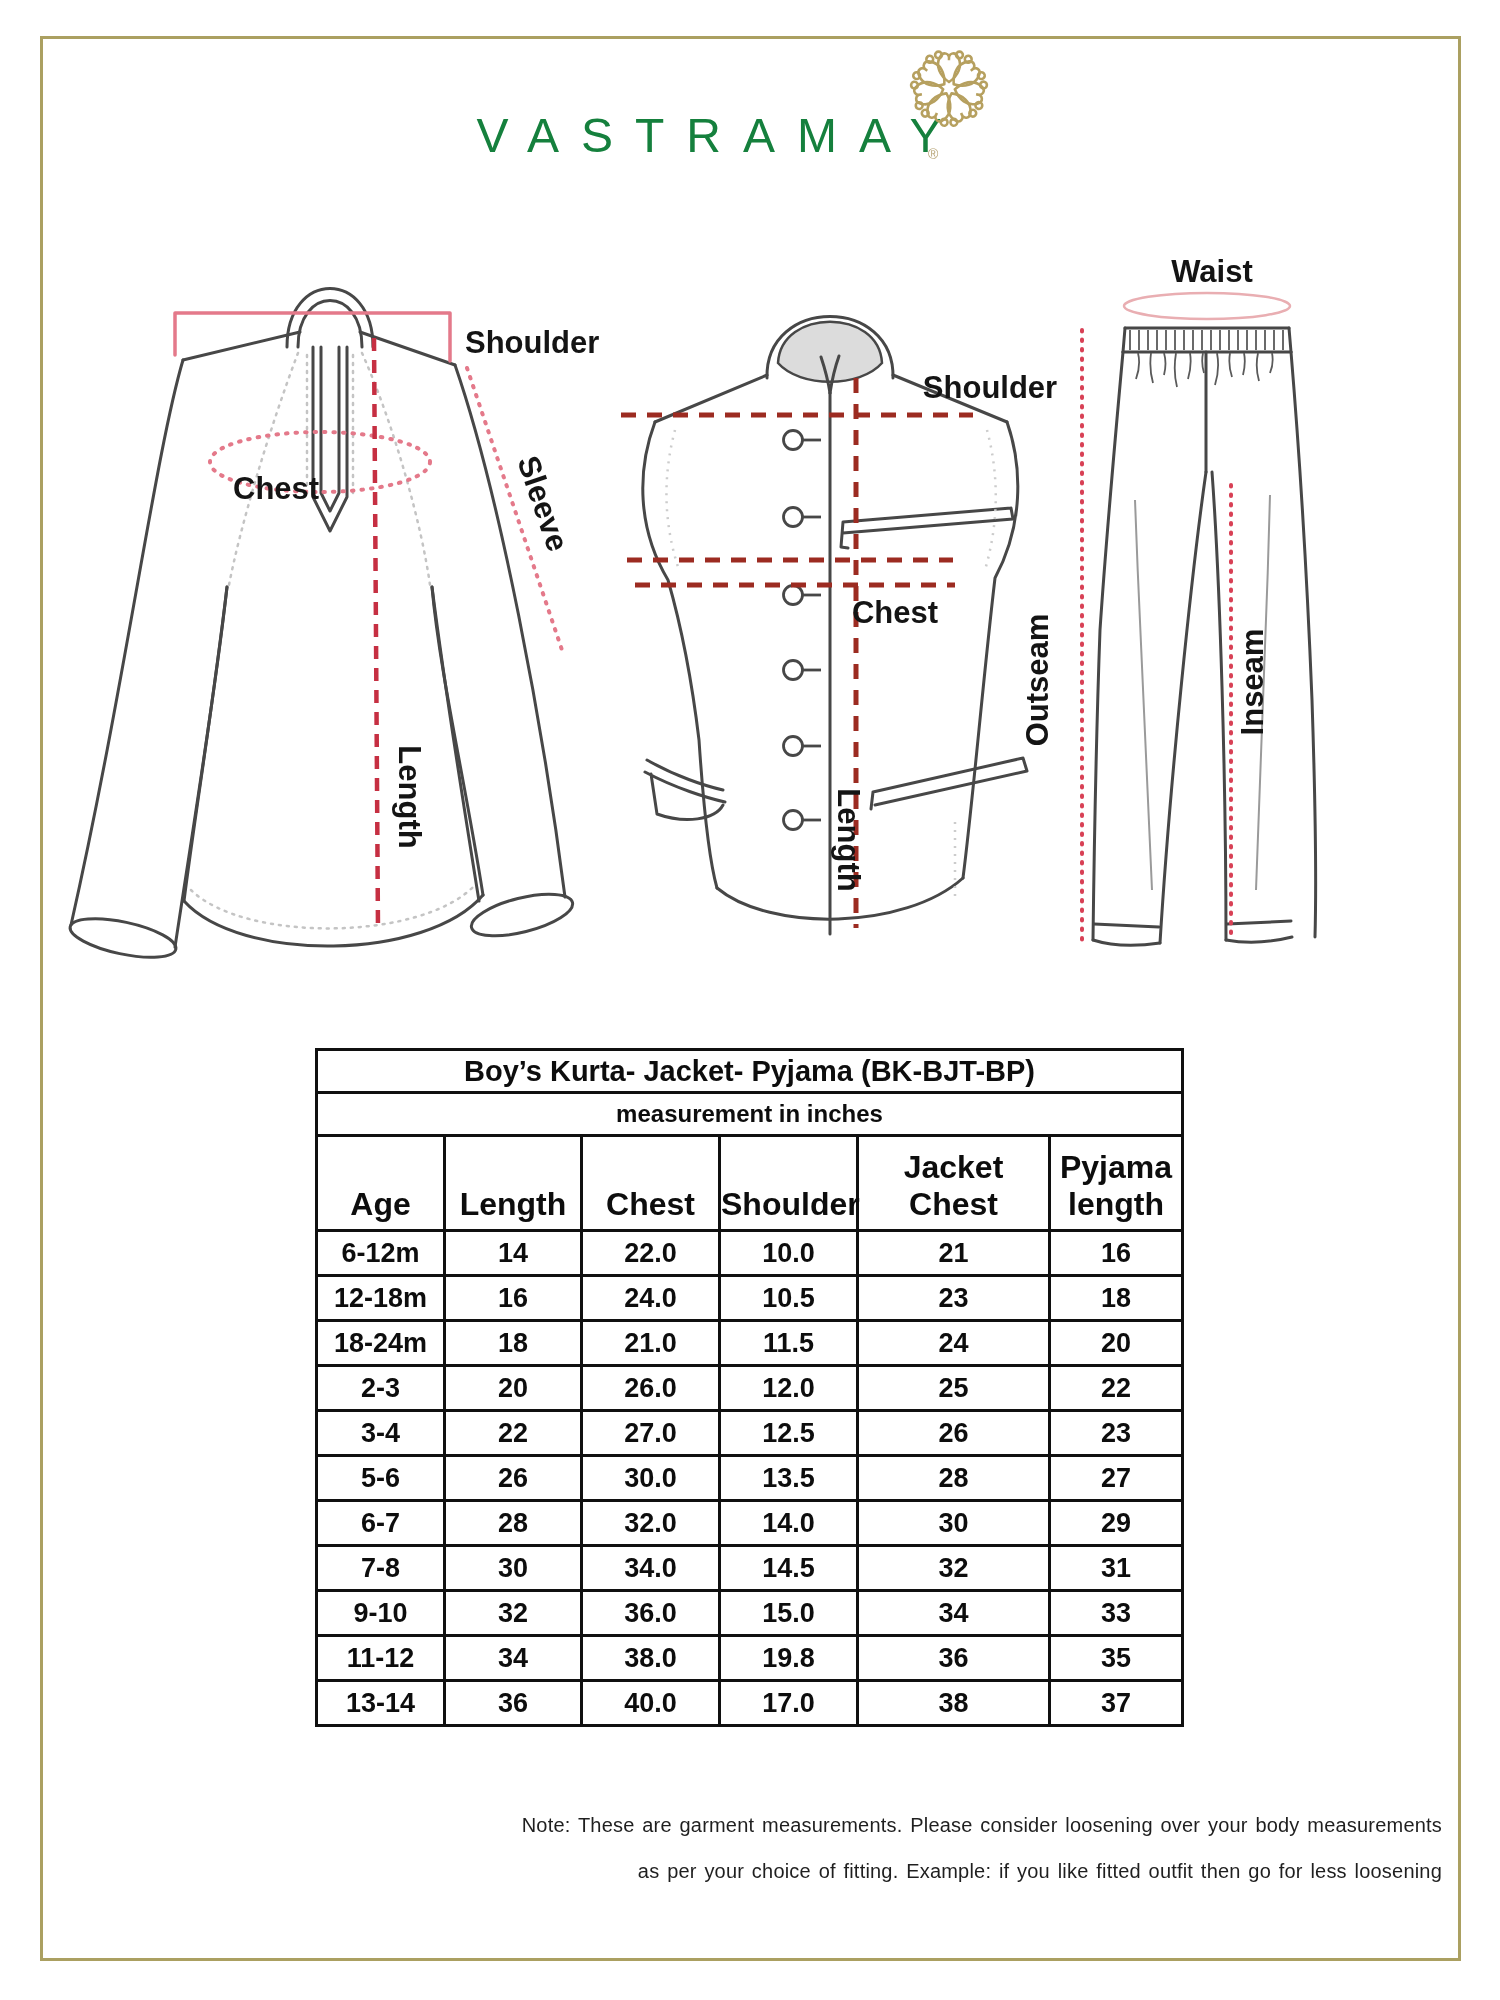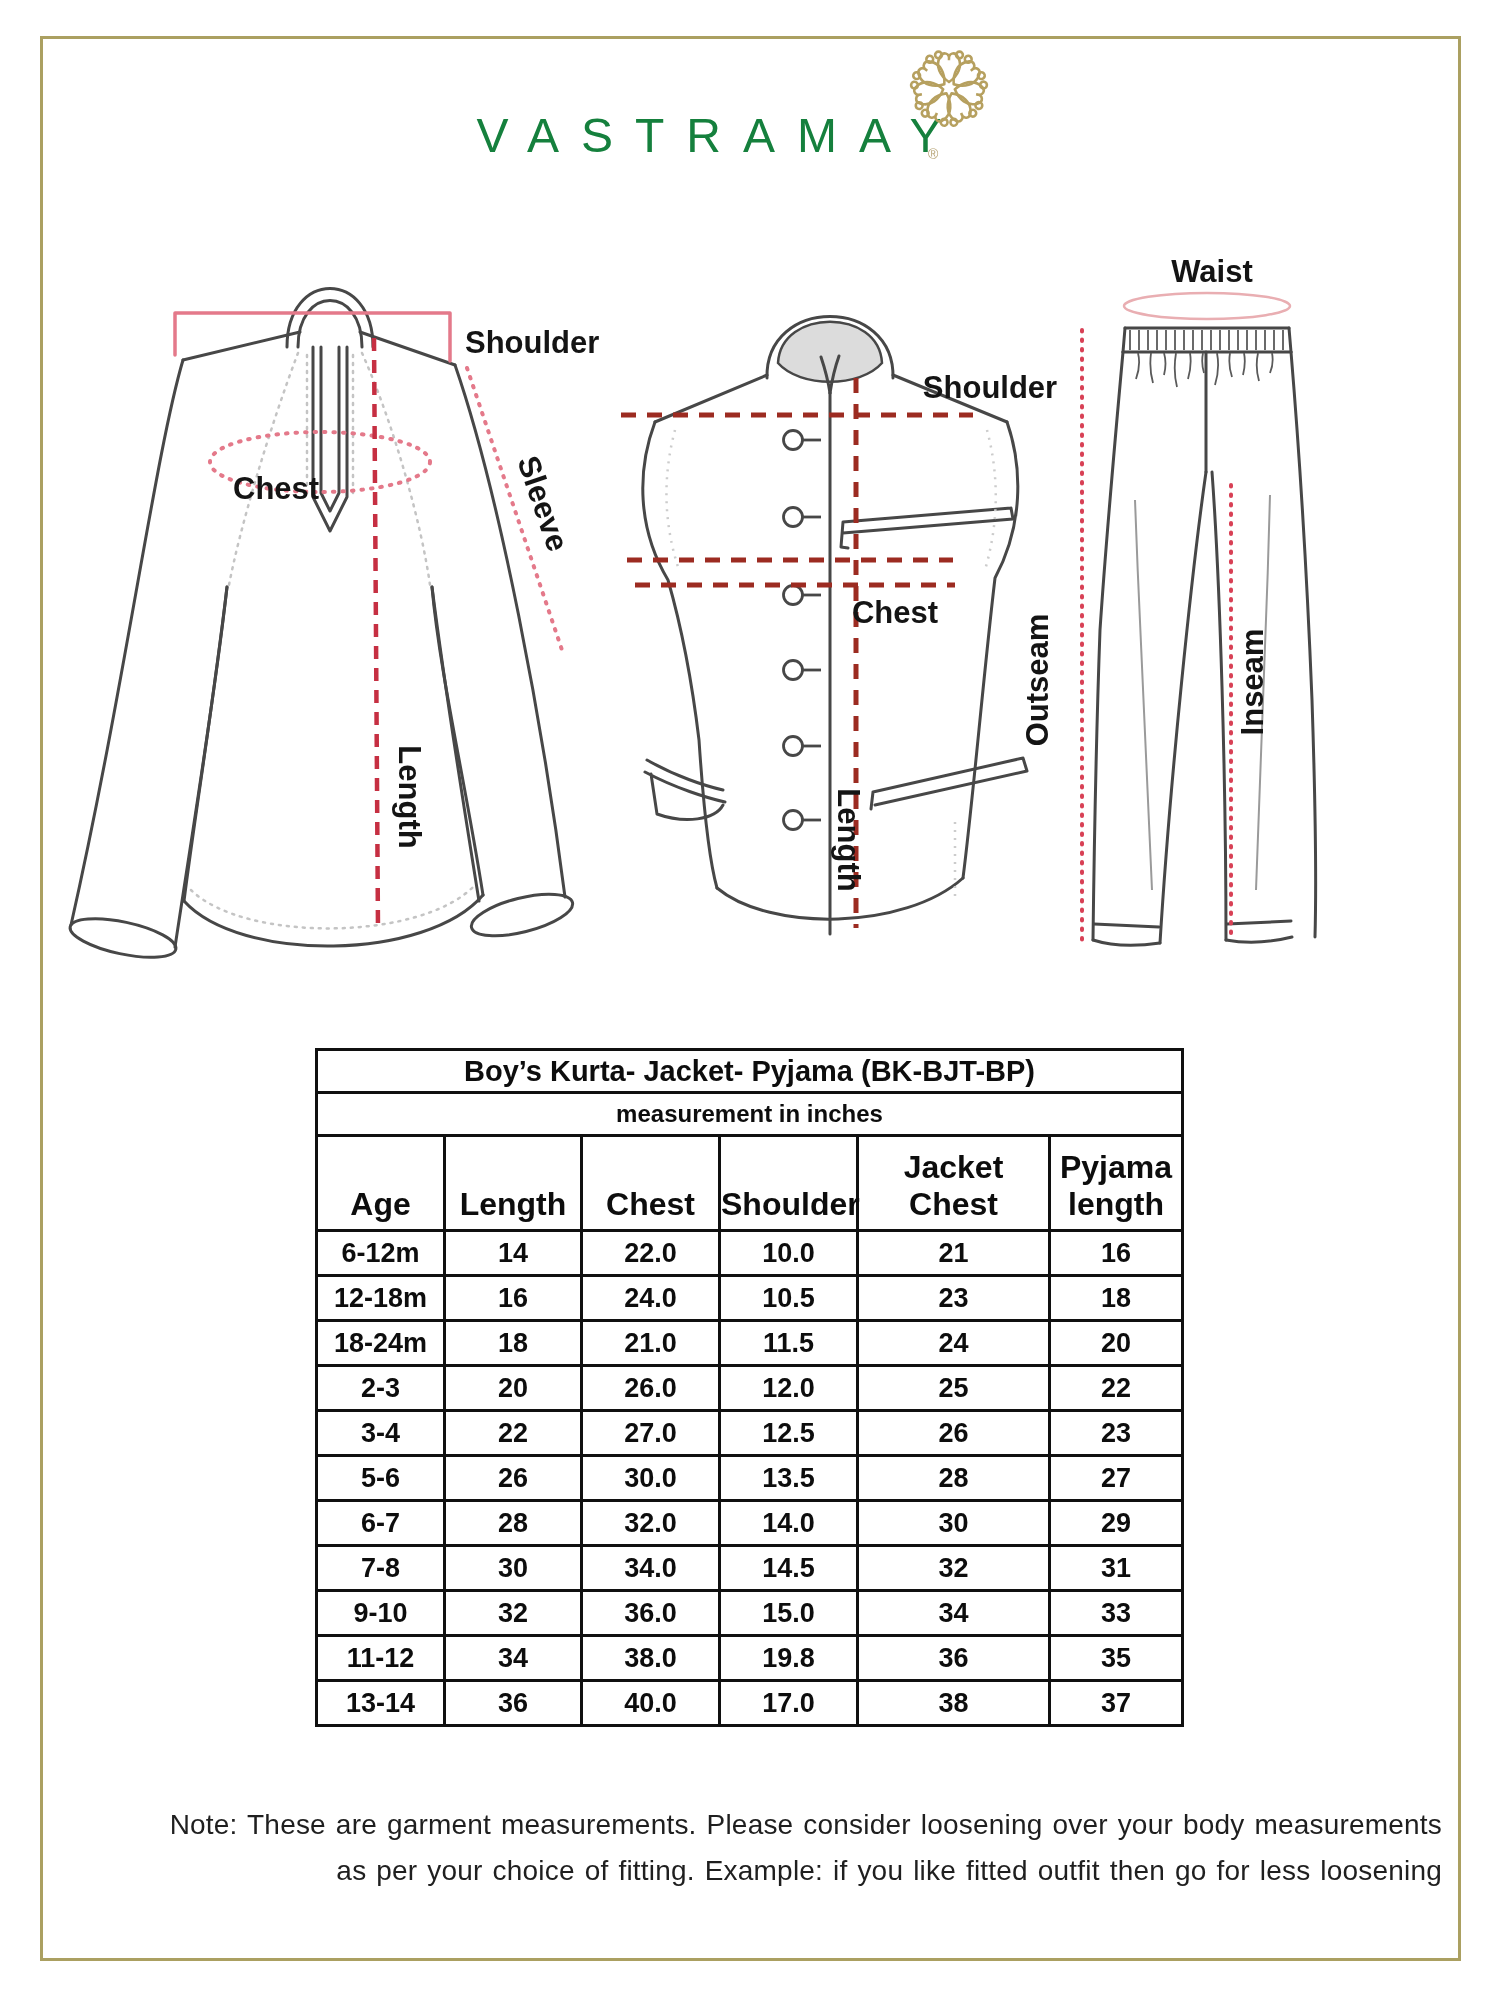--- a/index.html
+++ b/index.html
@@ -20,21 +20,21 @@
   table.size{position:absolute;left:315px;top:1048px;width:866px;border-collapse:collapse;
         table-layout:fixed;}
   table.size td,table.size th{border:3px solid #101010;text-align:center;vertical-align:middle;
         padding:0;color:#0d0d0d;}
   .t-title td{height:40px;font-size:29px;font-weight:bold;}
   .t-sub td{height:40px;font-size:24px;font-weight:bold;}
   tr.t-head th{height:86px;font-size:32px;font-weight:bold;vertical-align:bottom;padding-bottom:6px;line-height:1.15;}
   tr.t-row td{height:42px;font-size:27px;font-weight:bold;}
   
   .note{position:absolute;left:60px;top:1802px;width:1382px;text-align:right;
-        font-size:28px;color:#1f1f1f;line-height:46px;letter-spacing:0.2px;word-spacing:2px;}
+        font-size:20px;color:#1f1f1f;line-height:46px;letter-spacing:0.2px;word-spacing:2px;}
 </style>
 </head>
 <body>
 
 <div class="page">
 
   <div class="border-frame"></div>
 
   <div class="brand">
     <span class="brand-name">VASTRAMAY</span>

